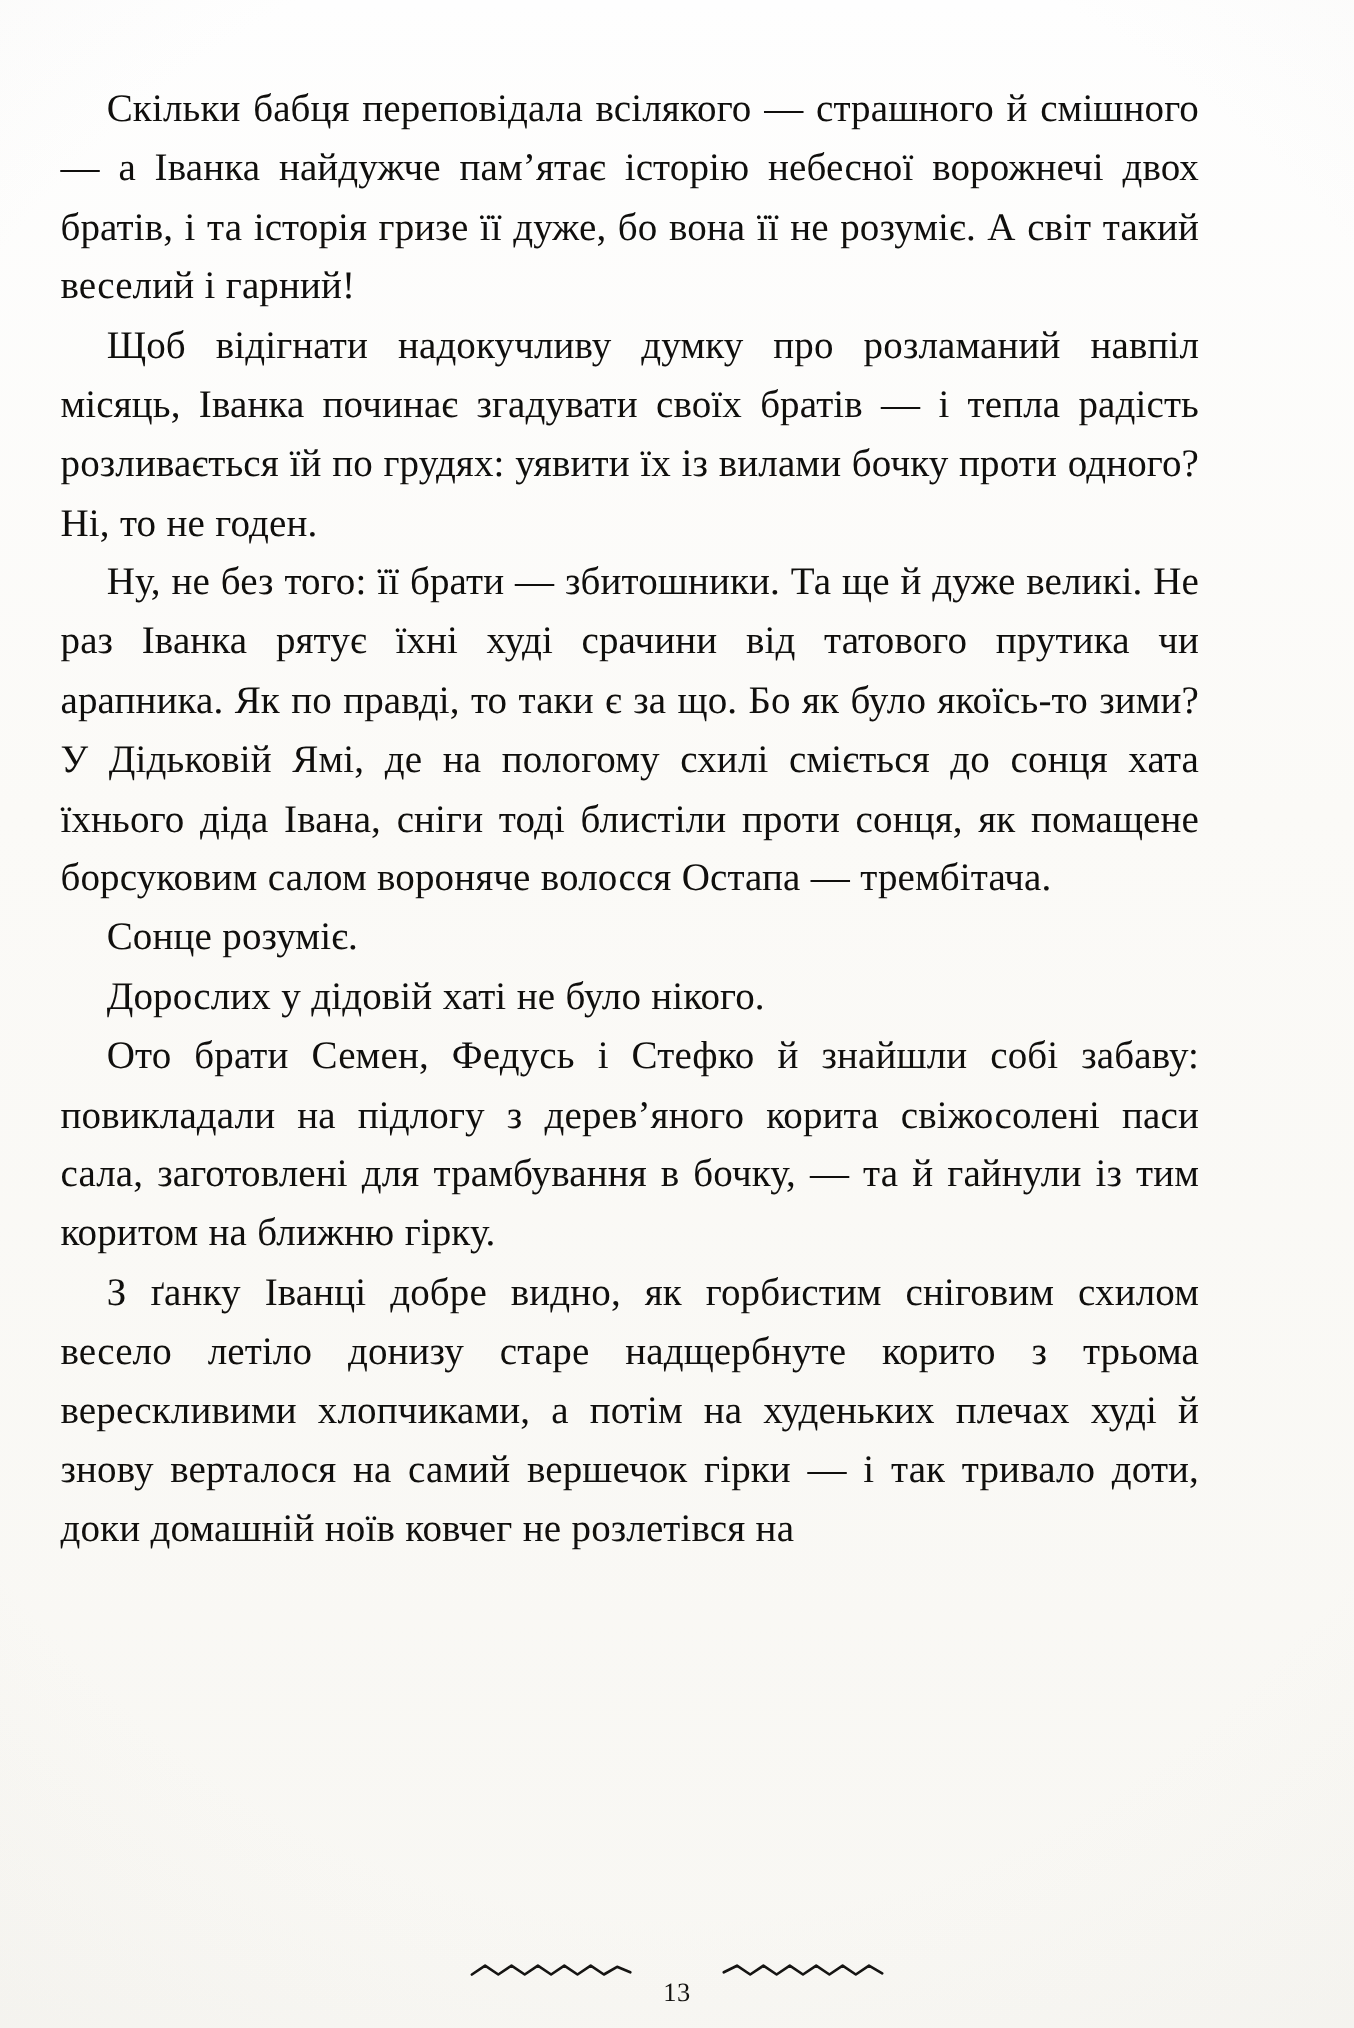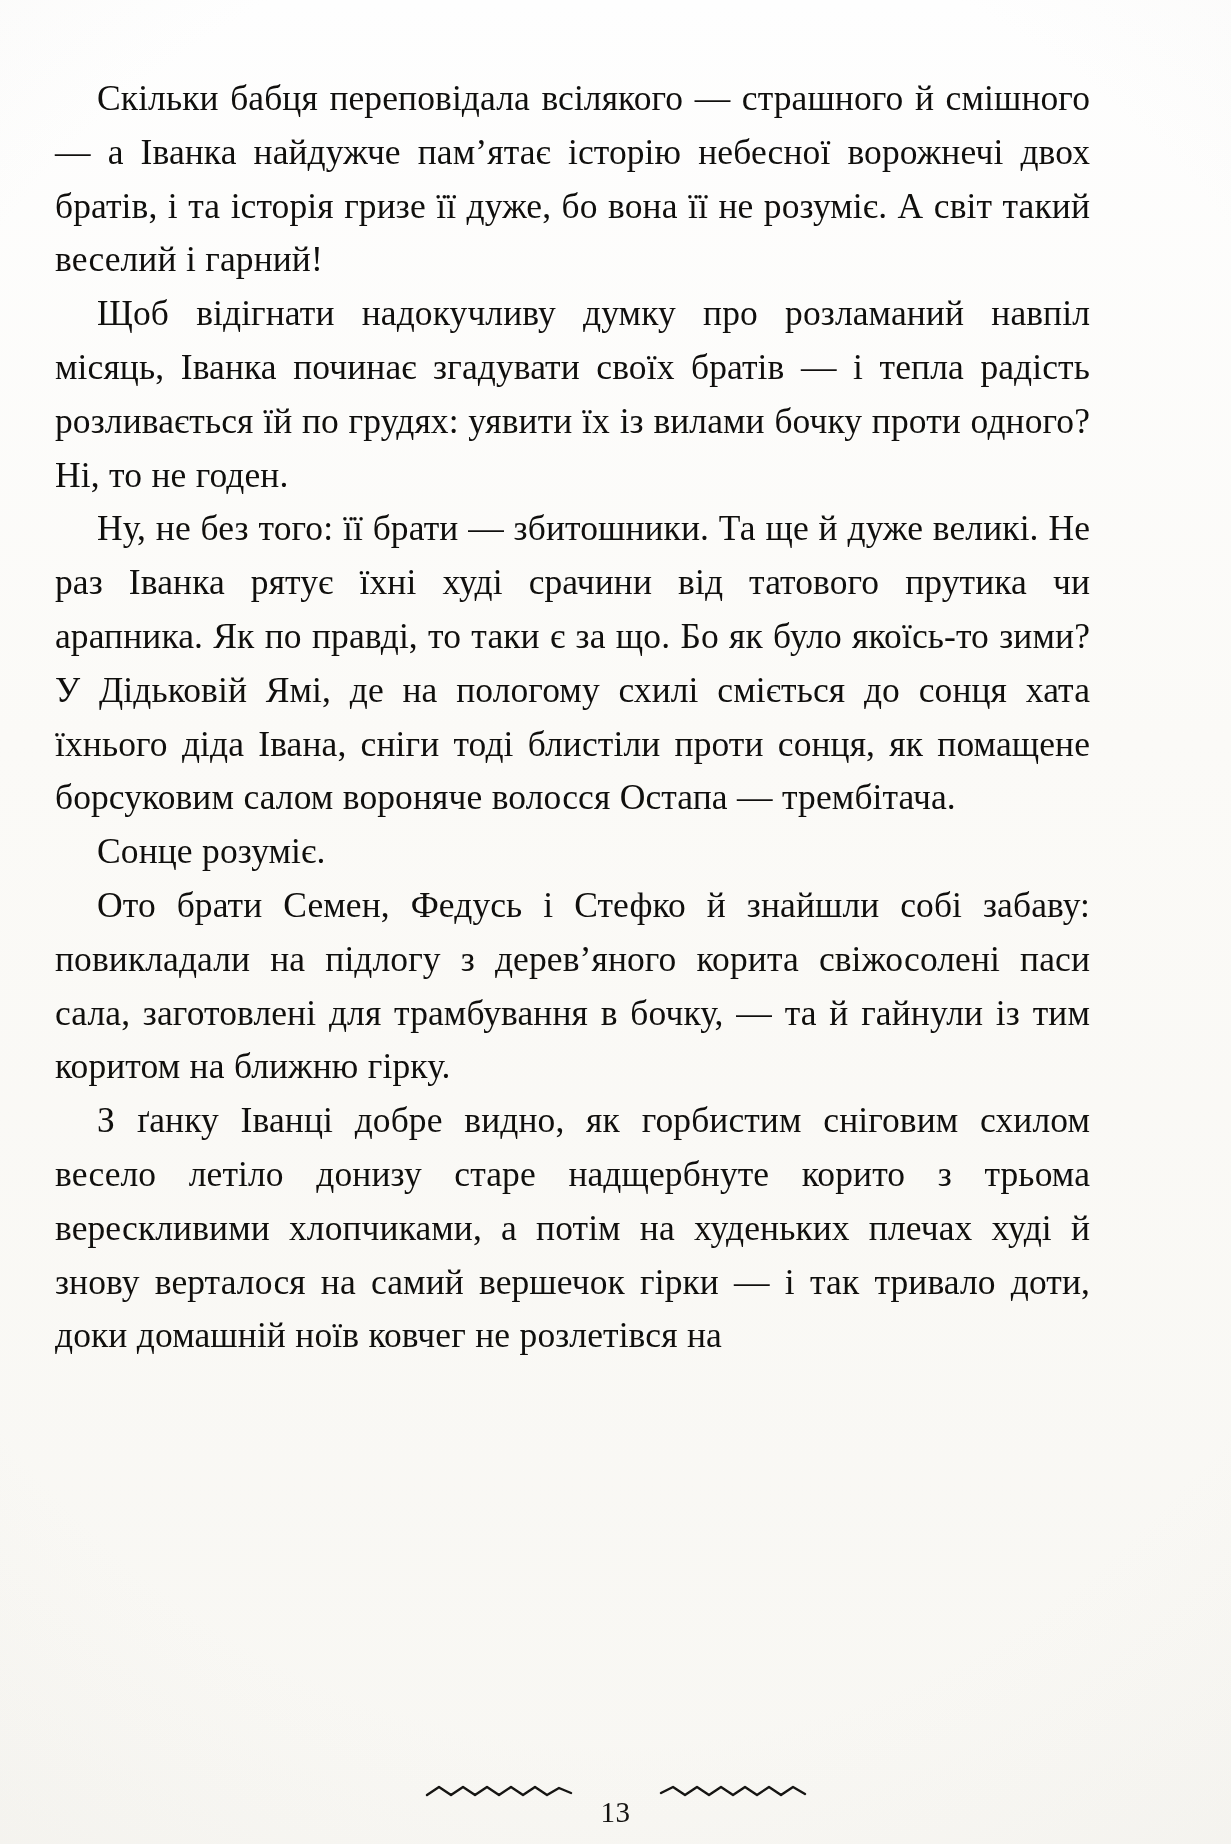--- a/index.html
+++ b/index.html
@@ -73,38 +73,39 @@
     z-index: 2;
   }
 
   .ornament {
     display: block;
     line-height: 0;
   }
 
   .page-number {
     font-family: "Liberation Serif", "DejaVu Serif", serif;
-    font-size: 29px;
+    font-size: 24px;
     color: #141311;
     letter-spacing: 0.5px;
     margin-top: 41px;
   }
 </style>
 </head>
 <body>
 
 <div class="paper-texture"></div>
 
 <div class="page">
 
   <div class="text-block">
     <p class="para">Скільки бабця переповідала всілякого — страшного й смішного — а Іванка найдужче пам’ятає історію небесної ворожнечі двох братів, і та історія гризе її дуже, бо вона її не розуміє. А світ такий веселий і гарний!</p>
     <p class="para">Щоб відігнати надокучливу думку про розламаний навпіл місяць, Іванка починає згадувати своїх братів — і тепла радість розливається їй по грудях: уявити їх із вилами бочку проти одного? Ні, то не годен.</p>
     <p class="para">Ну, не без того: її брати — збитошники. Та ще й дуже великі. Не раз Іванка рятує їхні худі срачини від татового прутика чи арапника. Як по правді, то таки є за що. Бо як було якоїсь-то зими? У Дідьковій Ямі, де на пологому схилі сміється до сонця хата їхнього діда Івана, сніги тоді блистіли проти сонця, як помащене борсуковим салом вороняче волосся Остапа — трембітача.</p>
     <p class="para short">Сонце розуміє.</p>
+    <p class="para short">Дорослих у дідовій хаті не було нікого.</p>
     <p class="para">Ото брати Семен, Федусь і Стефко й знайшли собі забаву: повикладали на підлогу з дерев’яного корита свіжосолені паси сала, заготовлені для трамбування в бочку, — та й гайнули із тим коритом на ближню гірку.</p>
     <p class="para">З ґанку Іванці добре видно, як горбистим сніговим схилом весело летіло донизу старе надщербнуте корито з трьома верескливими хлопчиками, а потім на худеньких плечах худі й знову верталося на самий вершечок гірки — і так тривало доти, доки домашній ноїв ковчег не розлетівся на</p>
   </div>
 
   <div class="footer">
     <span class="ornament">
       <svg width="150" height="20" viewBox="0 0 150 20" xmlns="http://www.w3.org/2000/svg">
         <path d="M2 13 L14 5 L26 13 L38 5 L50 13 L62 5 L74 13 L86 5 L98 13 L110 5 L122 13 L134 6 L146 11" fill="none" stroke="#161513" stroke-width="2.4" stroke-linecap="round" stroke-linejoin="round"></path>
       </svg>
     </span>

